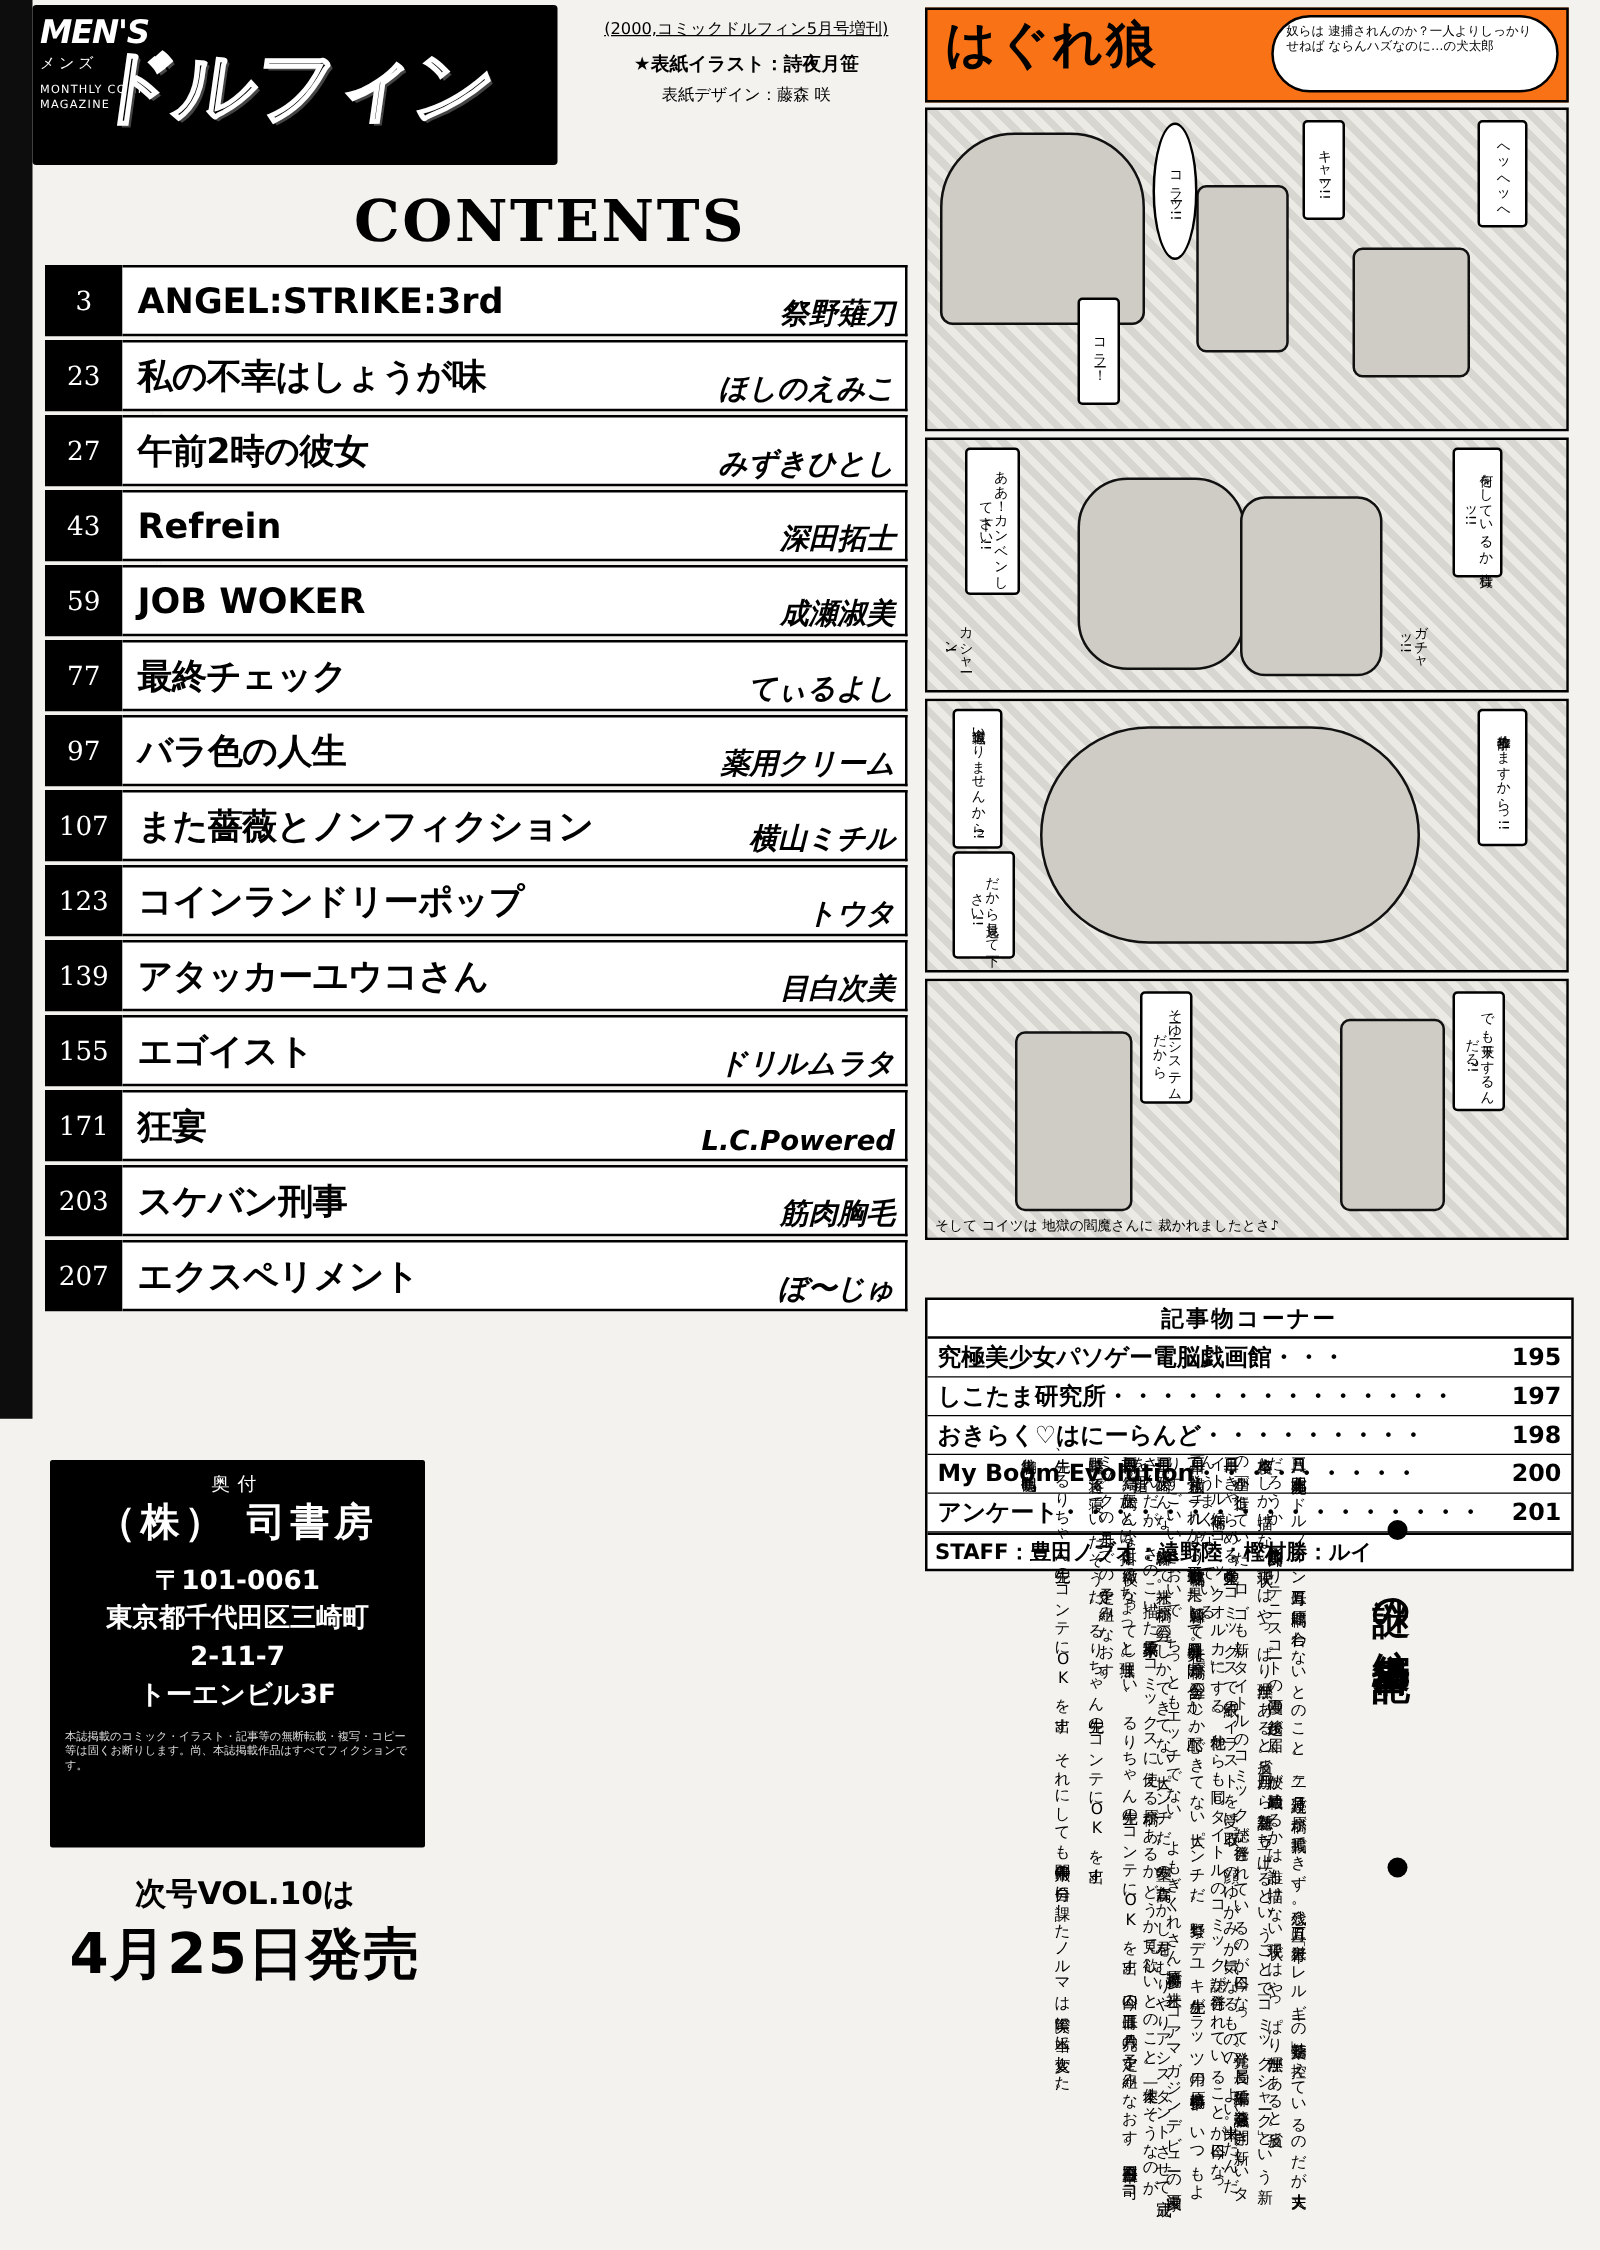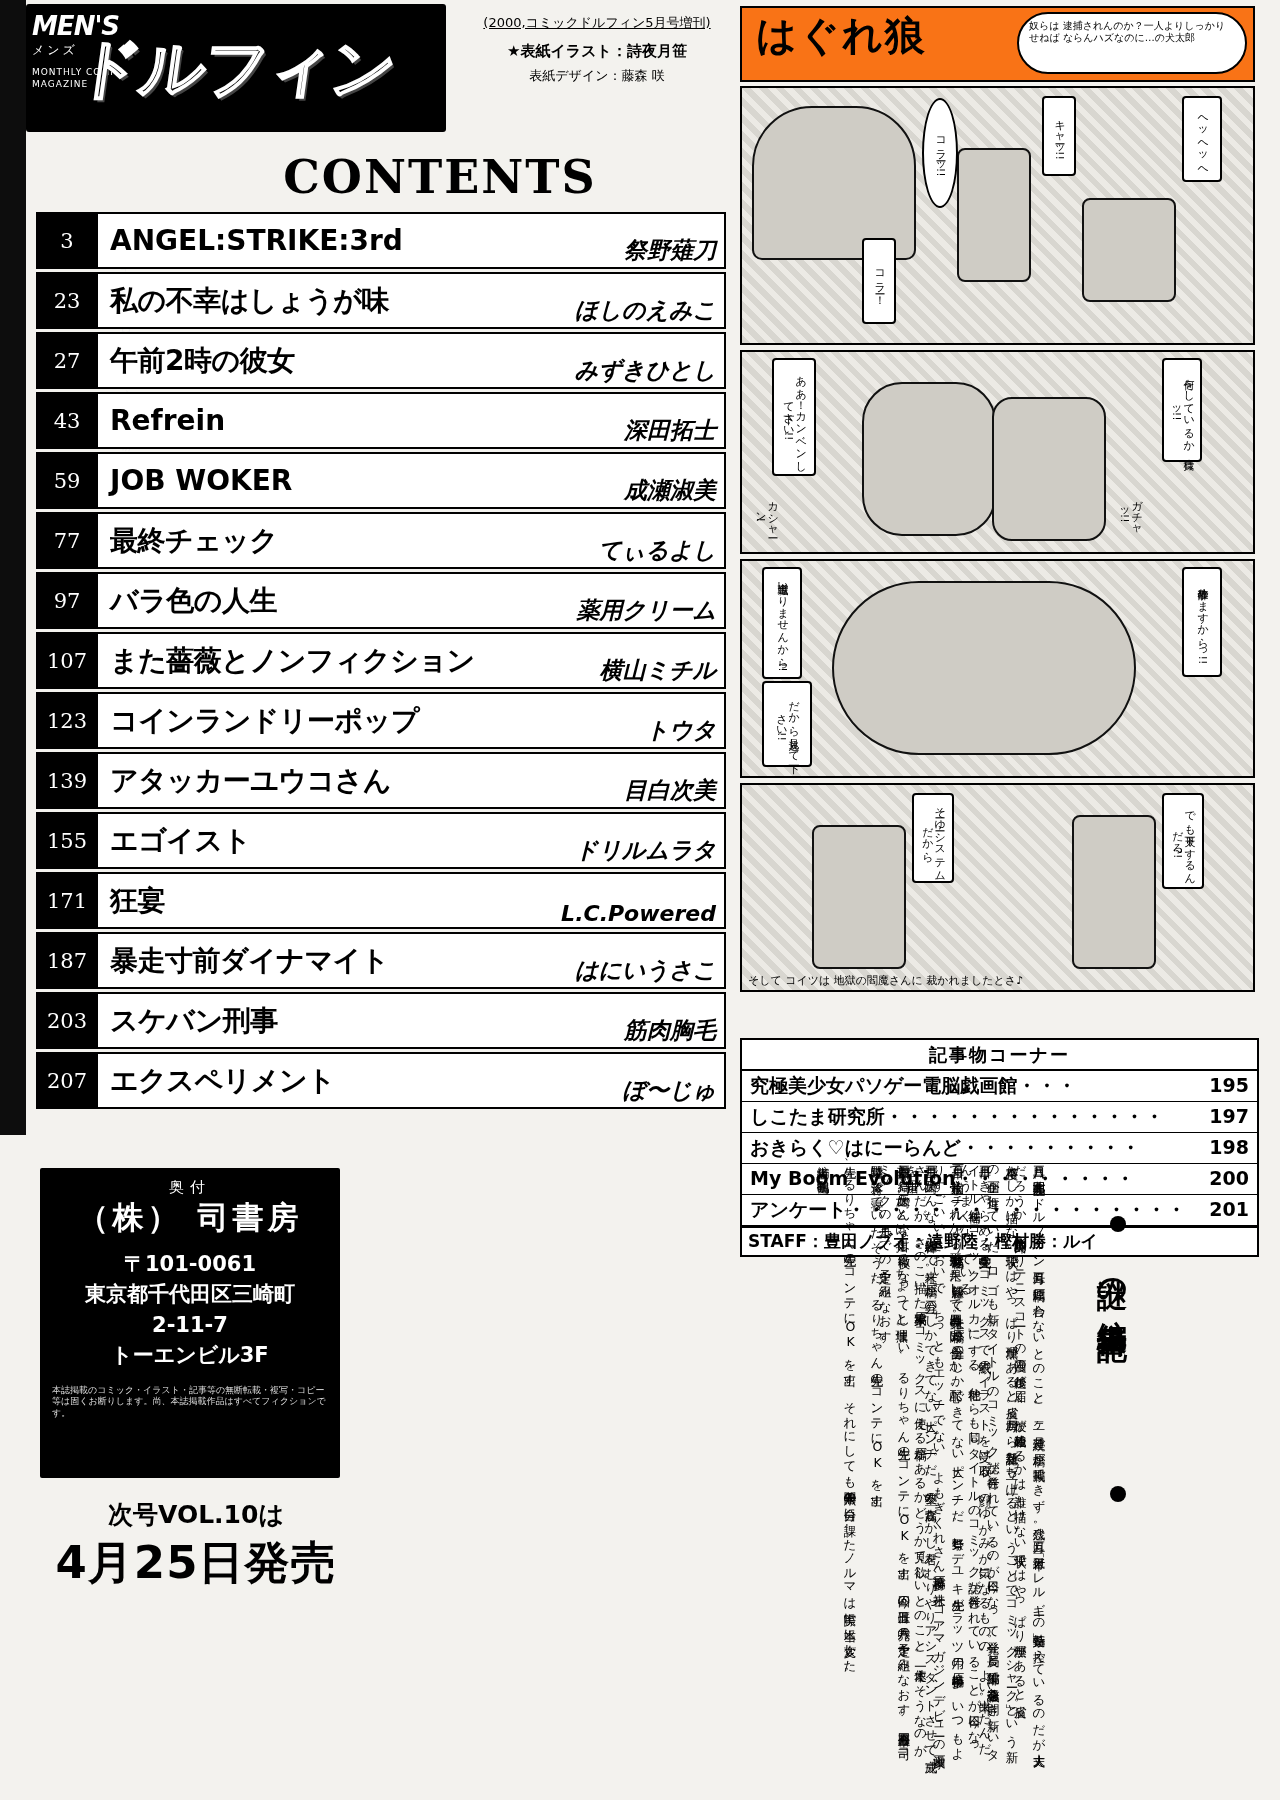--- a/index.html
+++ b/index.html
@@ -295,27 +295,20 @@
     </div>
 
     <div class="toc-row">
       <div class="toc-page">171</div>
       <div class="toc-body">
         <div class="toc-title">狂宴</div>
         <div class="toc-author lat">L.C.Powered</div>
       </div>
     </div>
 
-    <div class="toc-row">
-      <div class="toc-page">187</div>
-      <div class="toc-body">
-        <div class="toc-title">暴走寸前ダイナマイト</div>
-        <div class="toc-author">はにいうさこ</div>
-      </div>
-    </div>
 
     <div class="toc-row">
       <div class="toc-page">203</div>
       <div class="toc-body">
         <div class="toc-title">スケバン刑事</div>
         <div class="toc-author">筋肉胸毛</div>
       </div>
     </div>
 
     <div class="toc-row">

